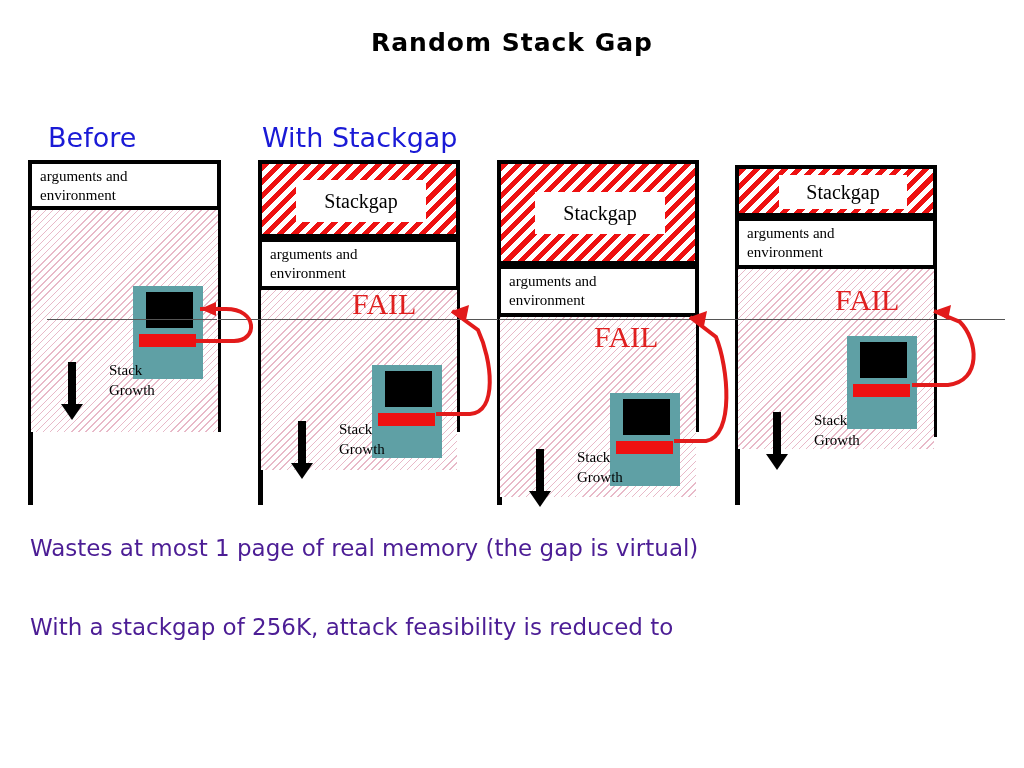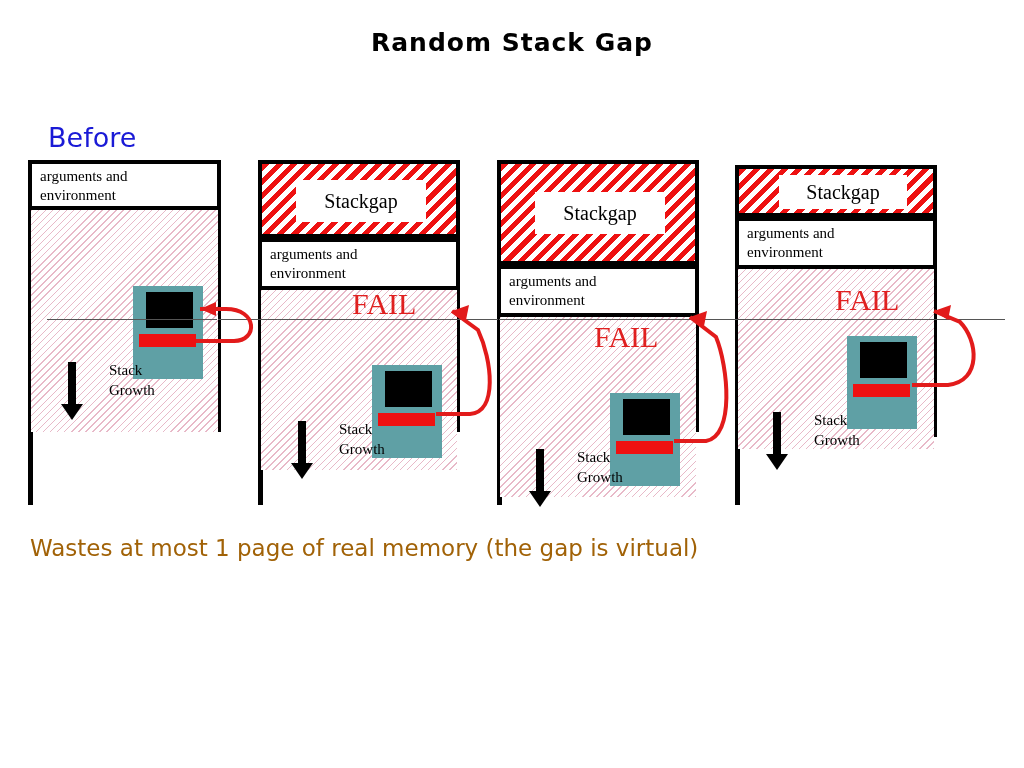--- a/index.html
+++ b/index.html
@@ -89,36 +89,37 @@
   }
 
   
   .refline{position:absolute;height:1px;background:#555;}
 
   
   .arrows{position:absolute;left:0;top:0;width:1024px;height:768px;pointer-events:none;}
 
   
   .bullet{
-    position:absolute;color:#a16207;font-family:"DejaVu Sans",sans-serif;
+    position:absolute;color:#4c1d95;font-family:"DejaVu Sans",sans-serif;
     font-size:23px;white-space:nowrap;
   }
   #b1{left:30px;top:535px;}
   #b2{left:30px;top:614px;}
   #b2b{left:55px;top:648px;}
   #b3{left:30px;top:728px;}
 </style>
 </head>
 <body>
 
 <div class="stage">
 
   <div class="title">Random Stack Gap</div>
 
   <div class="hdr" id="hdr-before">Before</div>
+  <div class="hdr" id="hdr-with">With Stackgap</div>
 
   <div class="col">
     <div class="wall" style="left:28px;top:160px;height:345px;"></div>
     <div class="wall" style="left:216px;top:160px;height:272px;"></div>
 
     <div class="argbox" style="left:28px;top:160px;width:193px;height:50px;">
       <span>arguments and</span>
       <span>environment</span>
     </div>
 
@@ -253,14 +254,15 @@
     </g>
     <g fill="#e21b1b">
       <polygon points="200,309 216,302 216,316"></polygon>
       <polygon points="452,311 469,305 466,320"></polygon>
       <polygon points="690,317 707,311 704,326"></polygon>
       <polygon points="934,311 951,305 948,320"></polygon>
     </g>
   </svg>
 
   <div class="bullet" id="b1">Wastes at most 1 page of real memory (the gap is virtual)</div>
+  <div class="bullet" id="b2">With a stackgap of 256K, attack feasibility is reduced to</div>
 
 </div>
 
 </body></html>

